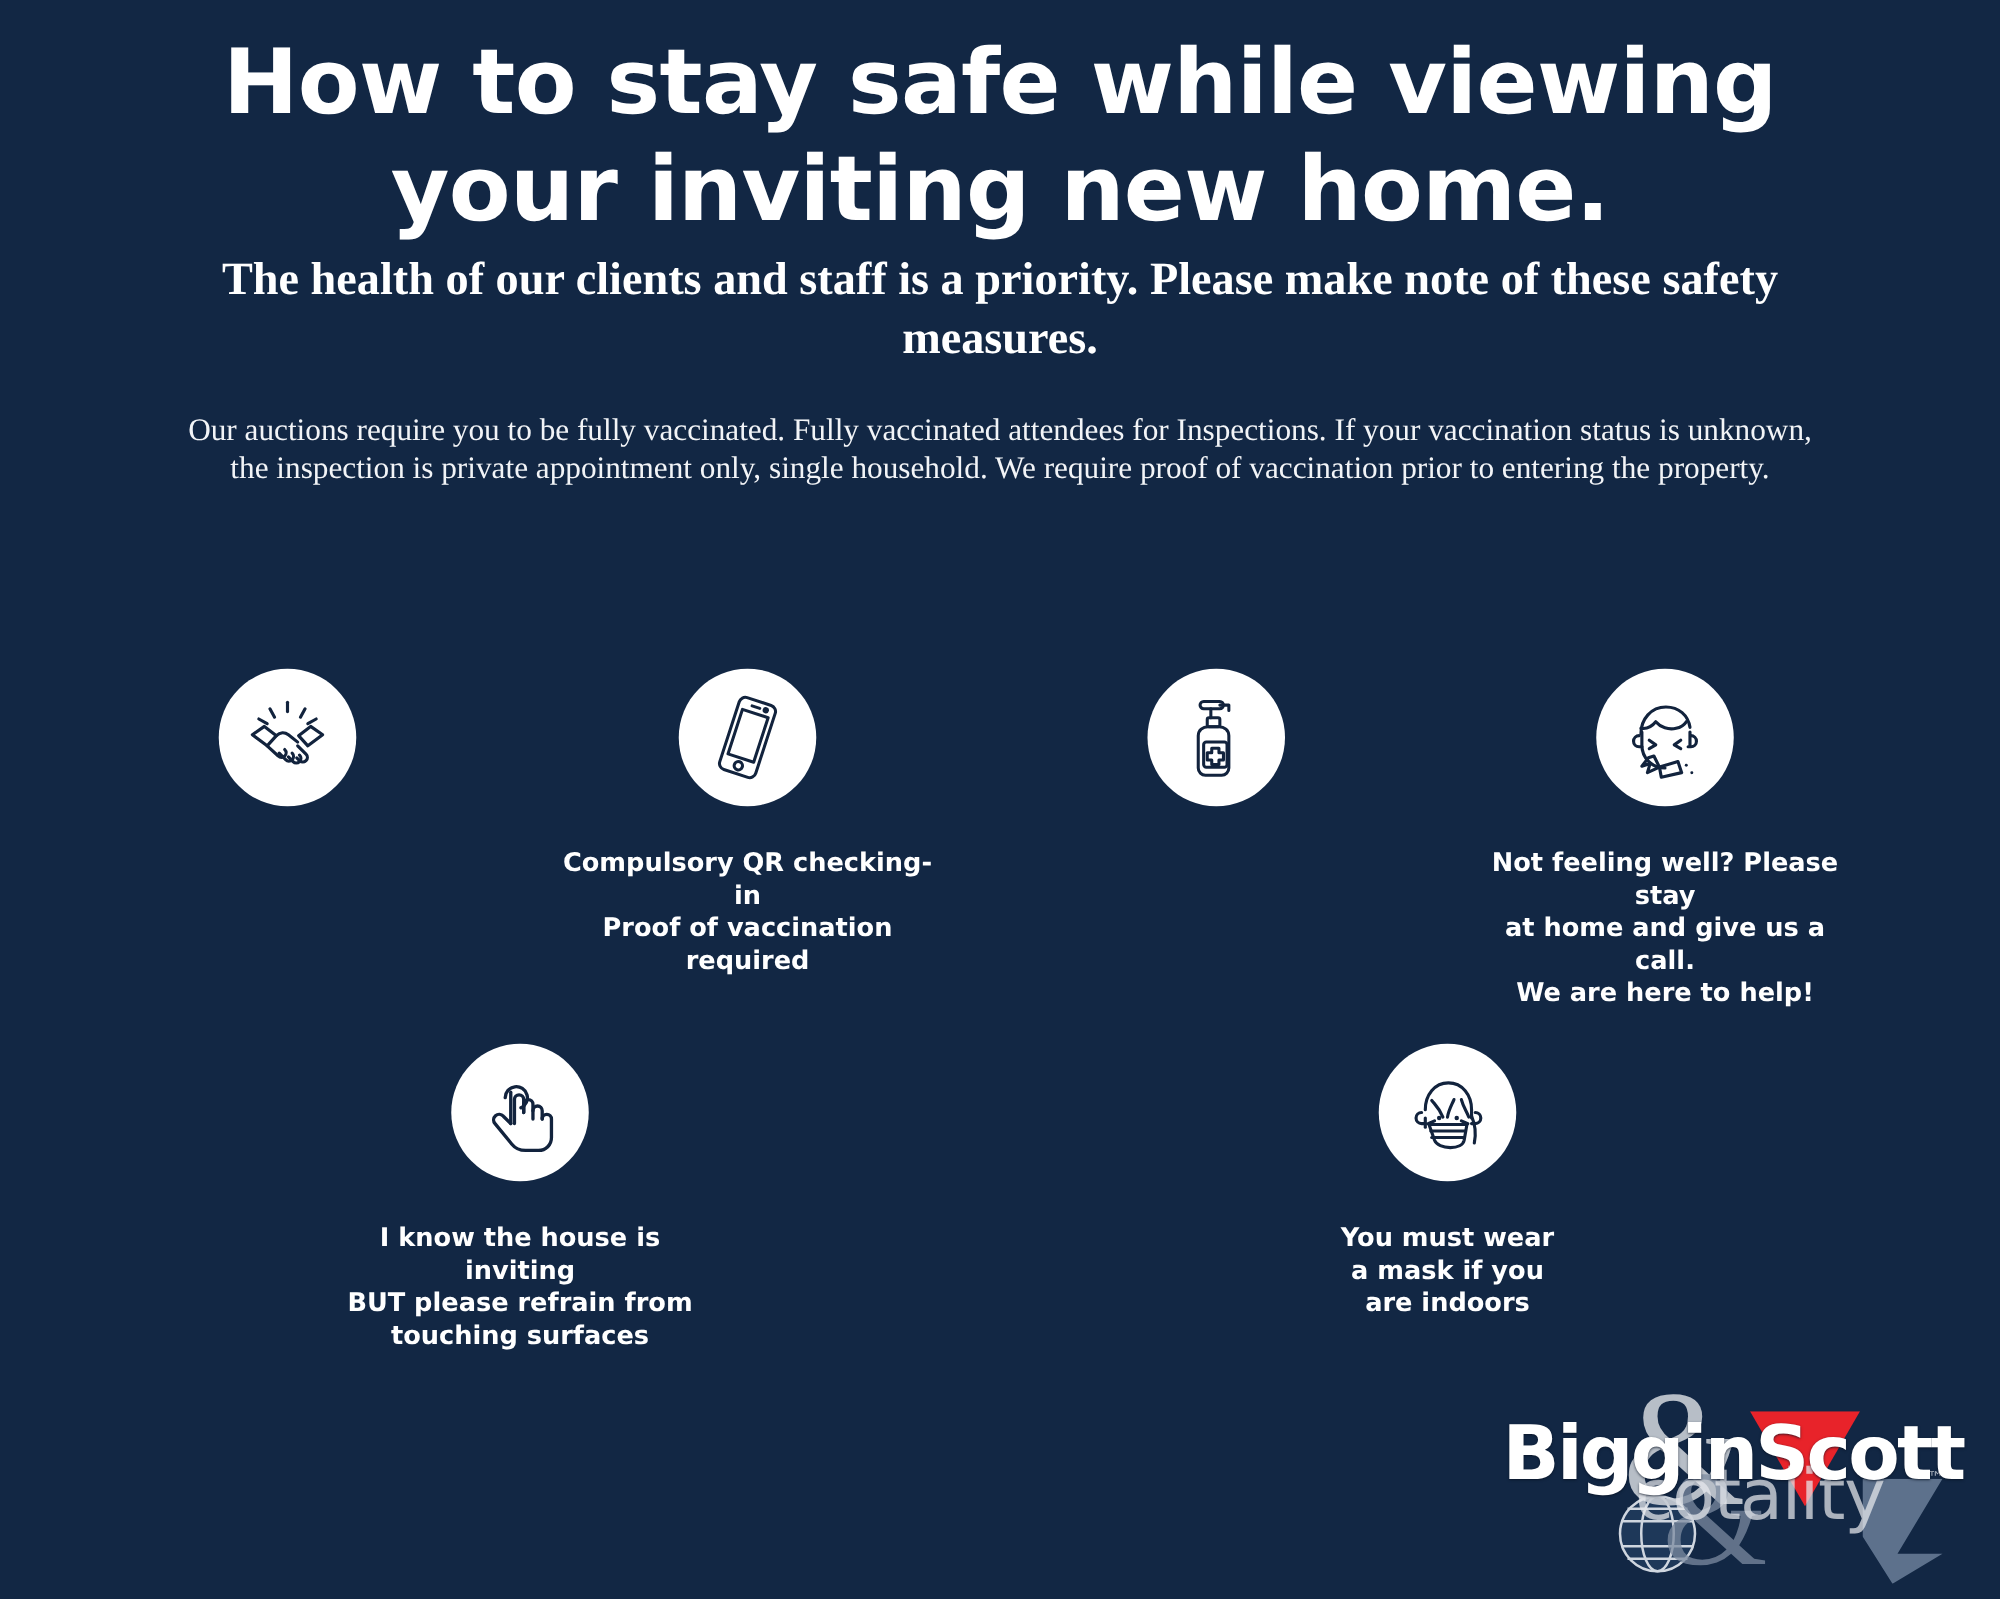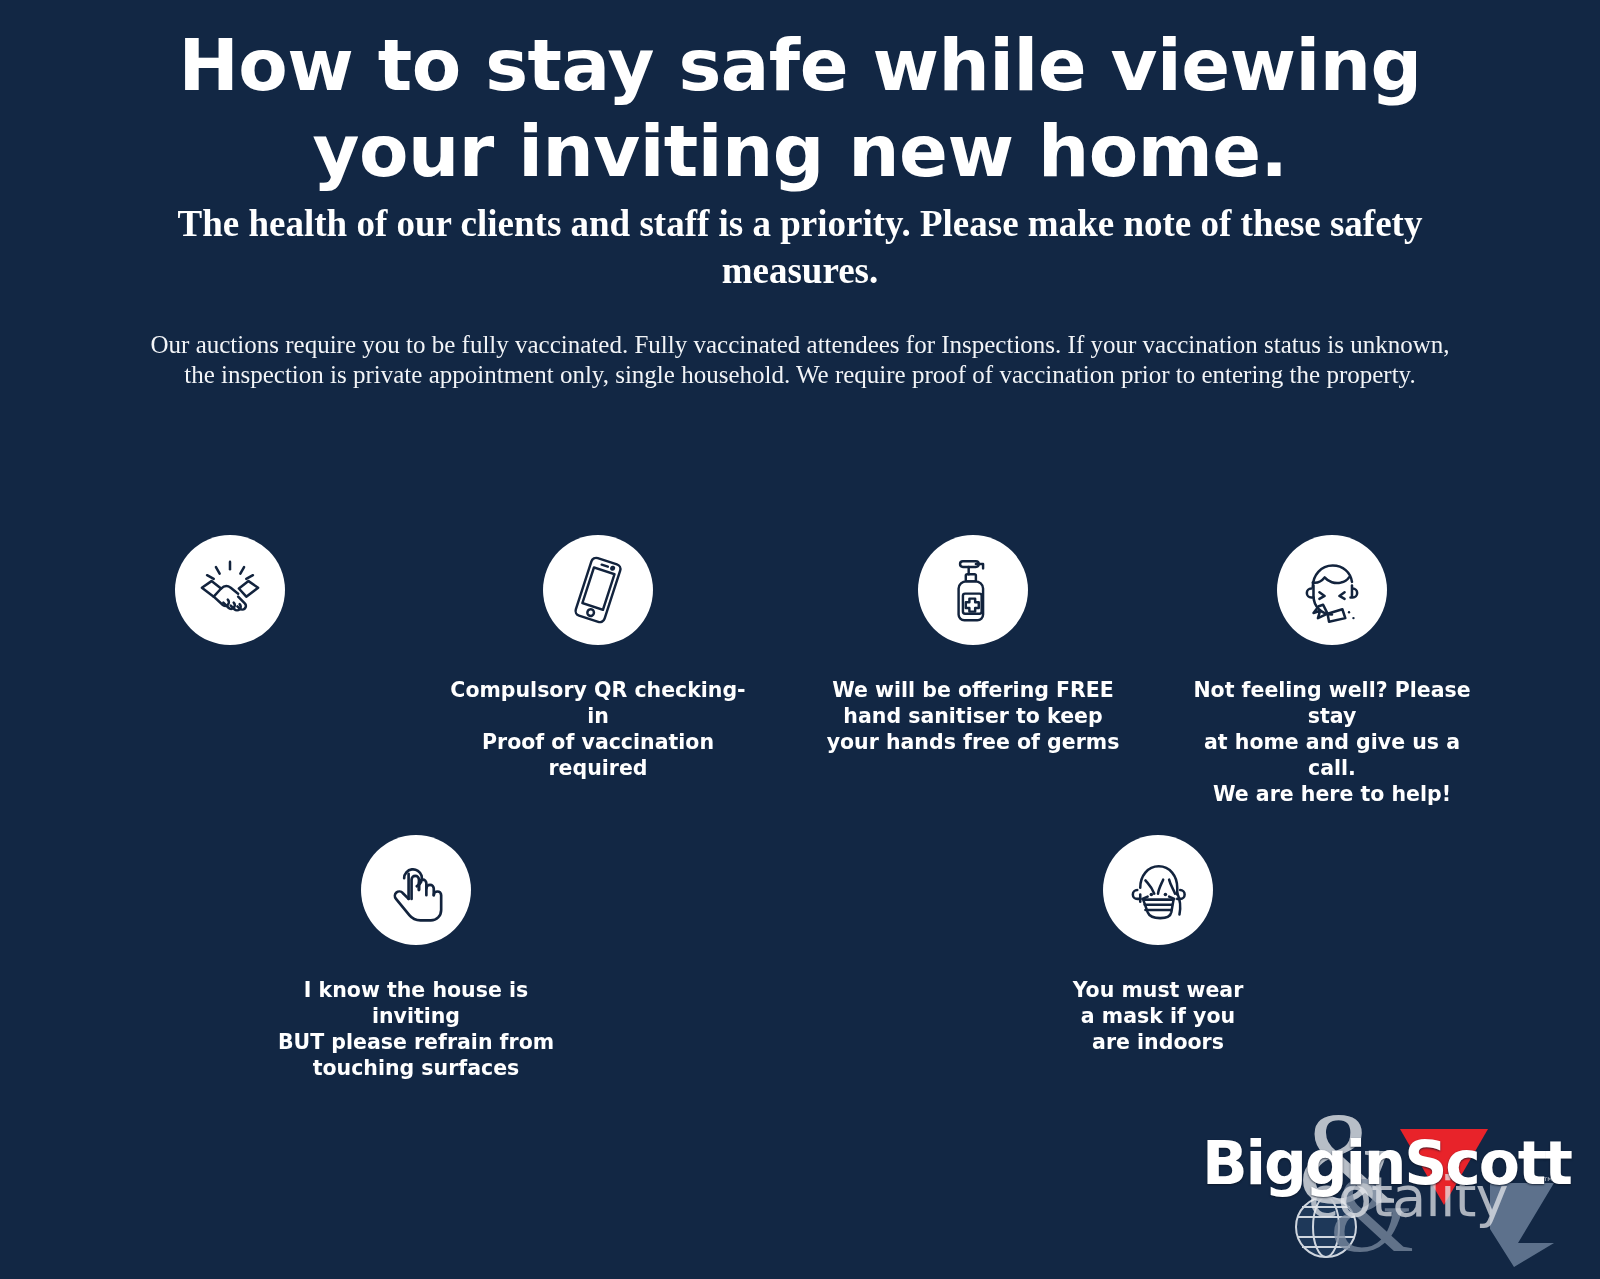--- a/index.html
+++ b/index.html
@@ -205,23 +205,20 @@
           <path d="M36 10h18a4 4 0 0 1 0 8H36a4 4 0 0 1 0-8z"></path>
           <path d="M54 14h10v6"></path>
           <path d="M44 18v10"></path>
           <rect x="40" y="28" width="14" height="10" rx="2"></rect>
           <path d="M30 48c0-6 5-10 11-10h12c6 0 11 4 11 10v36a8 8 0 0 1-8 8H38a8 8 0 0 1-8-8z"></path>
           <rect x="36" y="55" width="26" height="28" rx="3"></rect>
           <path d="M45 62h8v5h5v8h-5v5h-8v-5h-5v-8h5z"></path>
         </svg>
       </span>
     </div>
-    <div class="tile-caption">We will be offering FREE
-hand sanitiser to keep
-your hands free of germs</div>
   </div>
 
   <div class="tile" id="tile-3">
     <div class="circle">
       <span>
         <svg width="74" height="74" viewBox="0 0 100 100" fill="none" stroke="#12233d" stroke-width="3.4" stroke-linecap="round" stroke-linejoin="round">
           <path d="M24 46c0-16 11-29 27-29 14 0 24 9 26 22"></path>
           <path d="M24 40c6 1 12-2 16-7 5 6 14 9 22 7 5-1 9-4 11-7"></path>
           <path d="M22 48a6 6 0 0 0 0 12h3"></path>
           <path d="M78 48a6 6 0 0 1 0 12h-3"></path>

